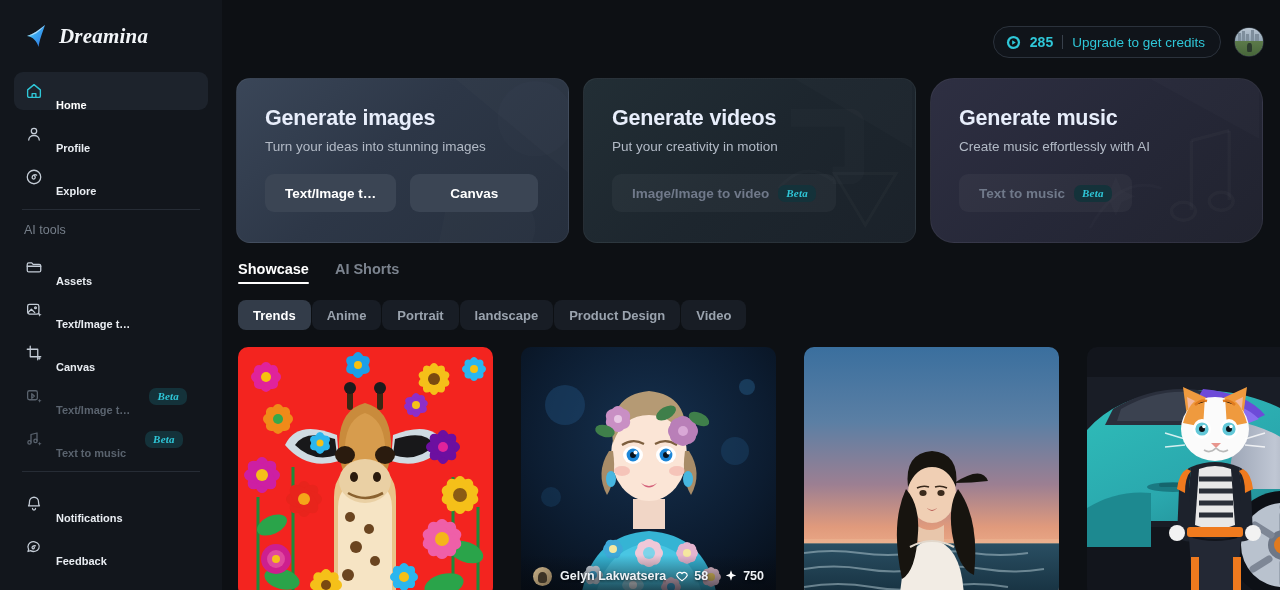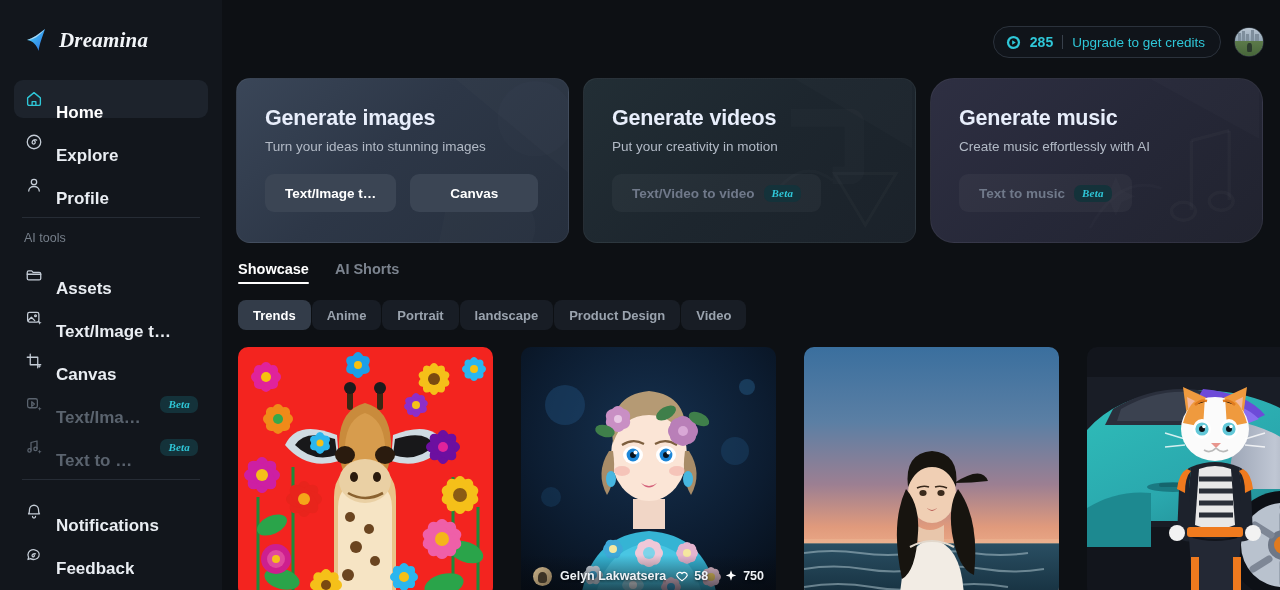--- a/index.html
+++ b/index.html
@@ -13,35 +13,35 @@
 
   
   .sidebar {
     width: 222px; height: 590px;
     background: #12161c;
     flex: 0 0 222px;
     padding: 0 14px;
     position: relative;
     z-index: 5;
   }
-  .brand { height: 80px; display: flex; align-items: center; gap: 9px; padding-left: 10px; }
+  .brand { height: 72px; display: flex; align-items: center; gap: 9px; padding-left: 10px; }
   .brand-logo { width: 26px; height: 26px; display: block; }
   .brand-name {
     font-family: "Liberation Serif", serif;
     font-style: italic; font-weight: 700;
     font-size: 21px; color: #f2f5f8; letter-spacing: .2px;
   }
   .nav-item {
     display: flex; align-items: center; gap: 13px;
     height: 38px; padding: 0 10px; border-radius: 9px;
     margin-bottom: 5px; cursor: pointer;
   }
   .nav-item .ico { width: 19px; height: 19px; flex: 0 0 19px; display: flex; align-items: center; justify-content: center; }
   .nav-item .lbl {
-    font-size: 17px; font-weight: 700; color: #e9edf2;
+    font-size: 11px; font-weight: 700; color: #e9edf2;
     white-space: nowrap; overflow: hidden; text-overflow: ellipsis; margin-top: 28px;
   }
   .nav-item.active { background: #1d232c; }
   .nav-item.active .lbl { color: #ffffff; }
   .nav-item.disabled .lbl { color: #5a636e; font-weight: 700; }
   .nav-item.disabled svg { stroke: #5a636e; }
   .divider { height: 1px; background: #262c35; margin: 13px 8px 13px 8px; }
   .section-label { font-size: 12.5px; color: #767f8a; padding-left: 10px; margin-bottom: 11px; }
   .beta {
     font-family: "Liberation Serif", serif;
@@ -158,35 +158,35 @@
           <path d="M3.5 10.5 12 3.5l8.5 7v8a2 2 0 0 1-2 2h-13a2 2 0 0 1-2-2z"></path>
           <path d="M9.5 20.5v-5h5v5"></path>
         </svg>
       </span>
       <span class="lbl">Home</span>
     </div>
 
     <div class="nav-item">
       <span class="ico">
         <svg width="18" height="18" viewBox="0 0 24 24" fill="none" stroke="#c4ccd6" stroke-width="1.7" stroke-linecap="round" stroke-linejoin="round">
+          <circle cx="12" cy="8" r="3.6"></circle>
+          <path d="M5 20c0-3.6 3.1-6 7-6s7 2.4 7 6"></path>
+        </svg>
+      </span>
+      <span class="lbl">Profile</span>
+    </div>
+
+    <div class="nav-item">
+      <span class="ico">
+        <svg width="18" height="18" viewBox="0 0 24 24" fill="none" stroke="#c4ccd6" stroke-width="1.7" stroke-linecap="round" stroke-linejoin="round">
           <circle cx="12" cy="12" r="9"></circle>
           <path d="M15.5 9.5c-3-1.5-6 .5-6 3 0 1.6 1.4 2.6 2.8 2.1 1.6-.6 1.9-3.2.4-4.1"></path>
         </svg>
       </span>
       <span class="lbl">Explore</span>
-    </div>
-
-    <div class="nav-item">
-      <span class="ico">
-        <svg width="18" height="18" viewBox="0 0 24 24" fill="none" stroke="#c4ccd6" stroke-width="1.7" stroke-linecap="round" stroke-linejoin="round">
-          <circle cx="12" cy="8" r="3.6"></circle>
-          <path d="M5 20c0-3.6 3.1-6 7-6s7 2.4 7 6"></path>
-        </svg>
-      </span>
-      <span class="lbl">Profile</span>
     </div>
 
     <div class="divider"></div>
     <div class="section-label">AI tools</div>
 
     <div class="nav-item">
       <span class="ico">
         <svg width="18" height="18" viewBox="0 0 24 24" fill="none" stroke="#c4ccd6" stroke-width="1.7" stroke-linecap="round" stroke-linejoin="round">
           <path d="M3 8.5a2 2 0 0 1 2-2h4l1.8 2H19a2 2 0 0 1 2 2v6a2 2 0 0 1-2 2H5a2 2 0 0 1-2-2z"></path>
           <path d="M3 11h18"></path>
@@ -315,21 +315,21 @@
         <svg class="hero-art" viewBox="0 0 333 165" preserveAspectRatio="none">
           <path d="M170 -25 L330 70 L330 -35 Z" fill="#ffffff" opacity=".03"></path>
           <path d="M208 30 h60 a14 14 0 0 1 14 14 v48 a14 14 0 0 1 -14 14 h-18 v-18 h12 v-40 h-54 z" fill="#ffffff" opacity=".035"></path>
           <path d="M252 95 h62 l-31 52 z" fill="none" stroke="#ffffff" stroke-opacity=".05" stroke-width="3"></path>
           <path d="M196 110 q26 -30 54 -8" fill="none" stroke="#ffffff" stroke-opacity=".035" stroke-width="3"></path>
         </svg>
         <h2>Generate videos</h2>
         <p>Put your creativity in motion</p>
         <div class="hero-btns">
           <div class="hero-btn muted">
-            <span>Text/Video to video</span>
+            <span>Image/Image to video</span>
             <span class="beta">Beta</span>
           </div>
         </div>
       </div>
 
       <div class="hero music">
         <svg class="hero-art" viewBox="0 0 333 165" preserveAspectRatio="none">
           <path d="M175 -25 L330 60 L330 -35 Z" fill="#ffffff" opacity=".03"></path>
           <path d="M262 62 v70" stroke="#ffffff" stroke-opacity=".05" stroke-width="3.5" fill="none"></path>
           <path d="M300 52 v70" stroke="#ffffff" stroke-opacity=".05" stroke-width="3.5" fill="none"></path>

